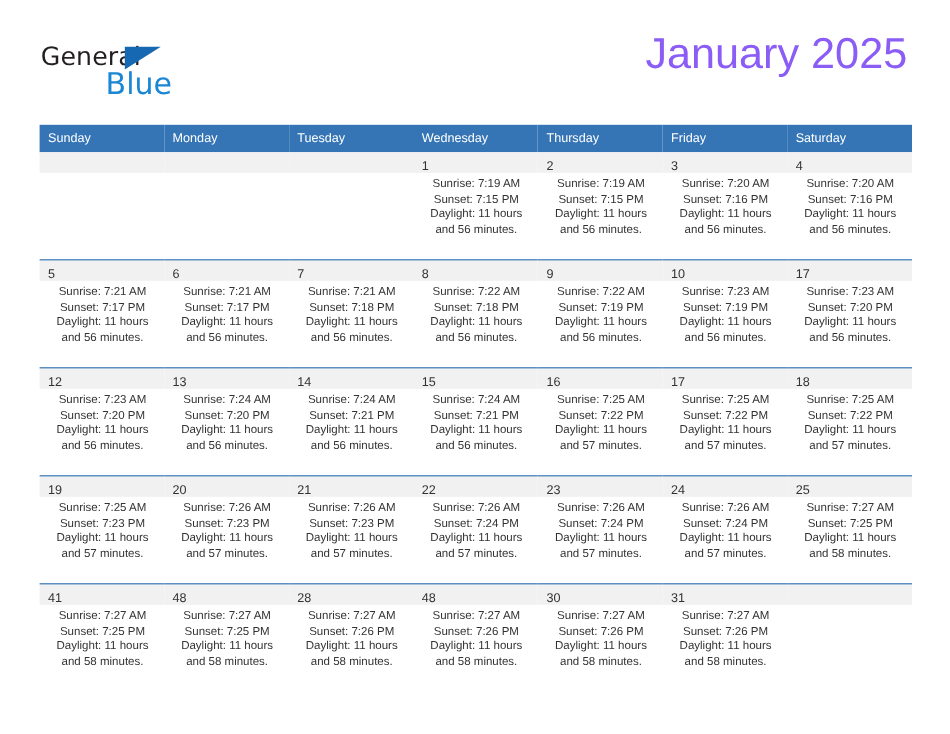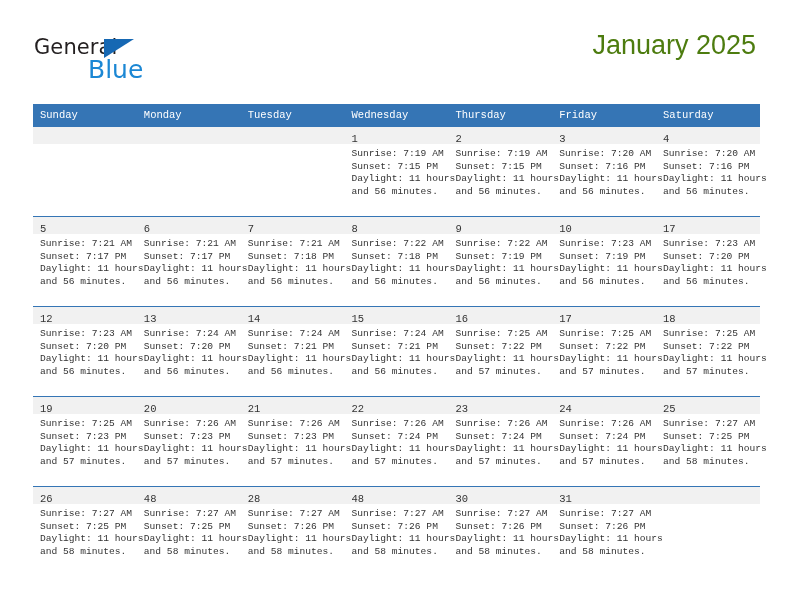--- a/index.html
+++ b/index.html
@@ -70,44 +70,43 @@
     line-height: 22px;
   }
 
   .title-block {
     position: absolute;
     right: 36px;
     top: 28px;
     text-align: right;
   }
   .cal-title {
-    font-size: 27px;
+    font-size: 36px;
     font-weight: 400;
-    color: #4d7c0f;
+    color: #8b5cf6;
     line-height: 34px;
     white-space: nowrap;
   }
   .cal-subtitle {
     margin-top: 9px;
     font-size: 13.5px;
     font-weight: 400;
     color: #333333;
     line-height: 16px;
     white-space: nowrap;
   }
 
   
   .calendar {
     position: absolute;
     left: 33px;
     top: 104px;
     width: 727px;
     border-collapse: collapse;
     table-layout: fixed;
-    font-family: Liberation Mono, monospace;
   }
   .calendar th {
     background: #3575b5;
     color: #ffffff;
     font-size: 10.5px;
     font-weight: normal;
     text-align: left;
     padding: 5px 0 6px 7px;
     height: 11px;
     border: none;
@@ -132,20 +131,21 @@
     padding: 2px 0 0 7px;
     box-sizing: border-box;
   }
   .daynum {
     font-size: 10.5px;
     color: #333333;
     line-height: 14px;
   }
   .cell-body {
     padding: 4px 6px 0 7px;
+    text-align: center;
   }
   .cell-line {
     font-size: 9.6px;
     line-height: 12.6px;
     color: #333333;
     white-space: nowrap;
   }
   .cell-empty .daynum-band {
     background: #f1f1f1;
   }
@@ -419,21 +419,21 @@
             <div class="cell-body">
               <div class="cell-line">Sunrise: 7:27 AM</div>
               <div class="cell-line">Sunset: 7:25 PM</div>
               <div class="cell-line">Daylight: 11 hours</div>
               <div class="cell-line">and 58 minutes.</div>
             </div>
           </td>
         </tr>
         <tr class="week-row">
           <td>
-            <div class="daynum-band"><span class="daynum">26</span></div>
+            <div class="daynum-band"><span class="daynum">41</span></div>
             <div class="cell-body">
               <div class="cell-line">Sunrise: 7:27 AM</div>
               <div class="cell-line">Sunset: 7:25 PM</div>
               <div class="cell-line">Daylight: 11 hours</div>
               <div class="cell-line">and 58 minutes.</div>
             </div>
           </td>
           <td>
             <div class="daynum-band"><span class="daynum">48</span></div>
             <div class="cell-body">

